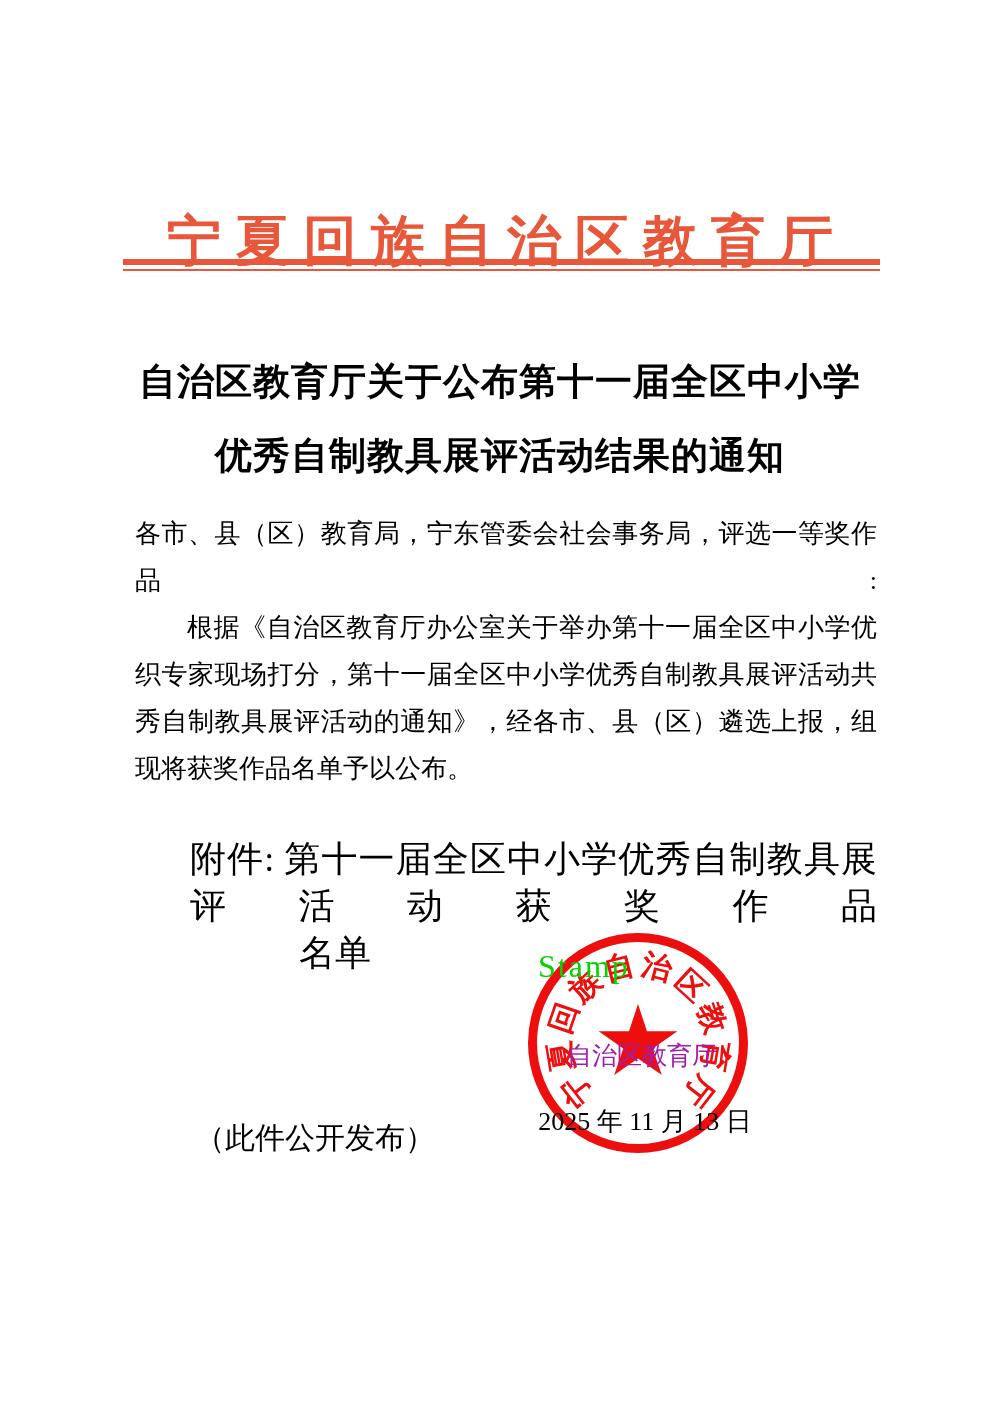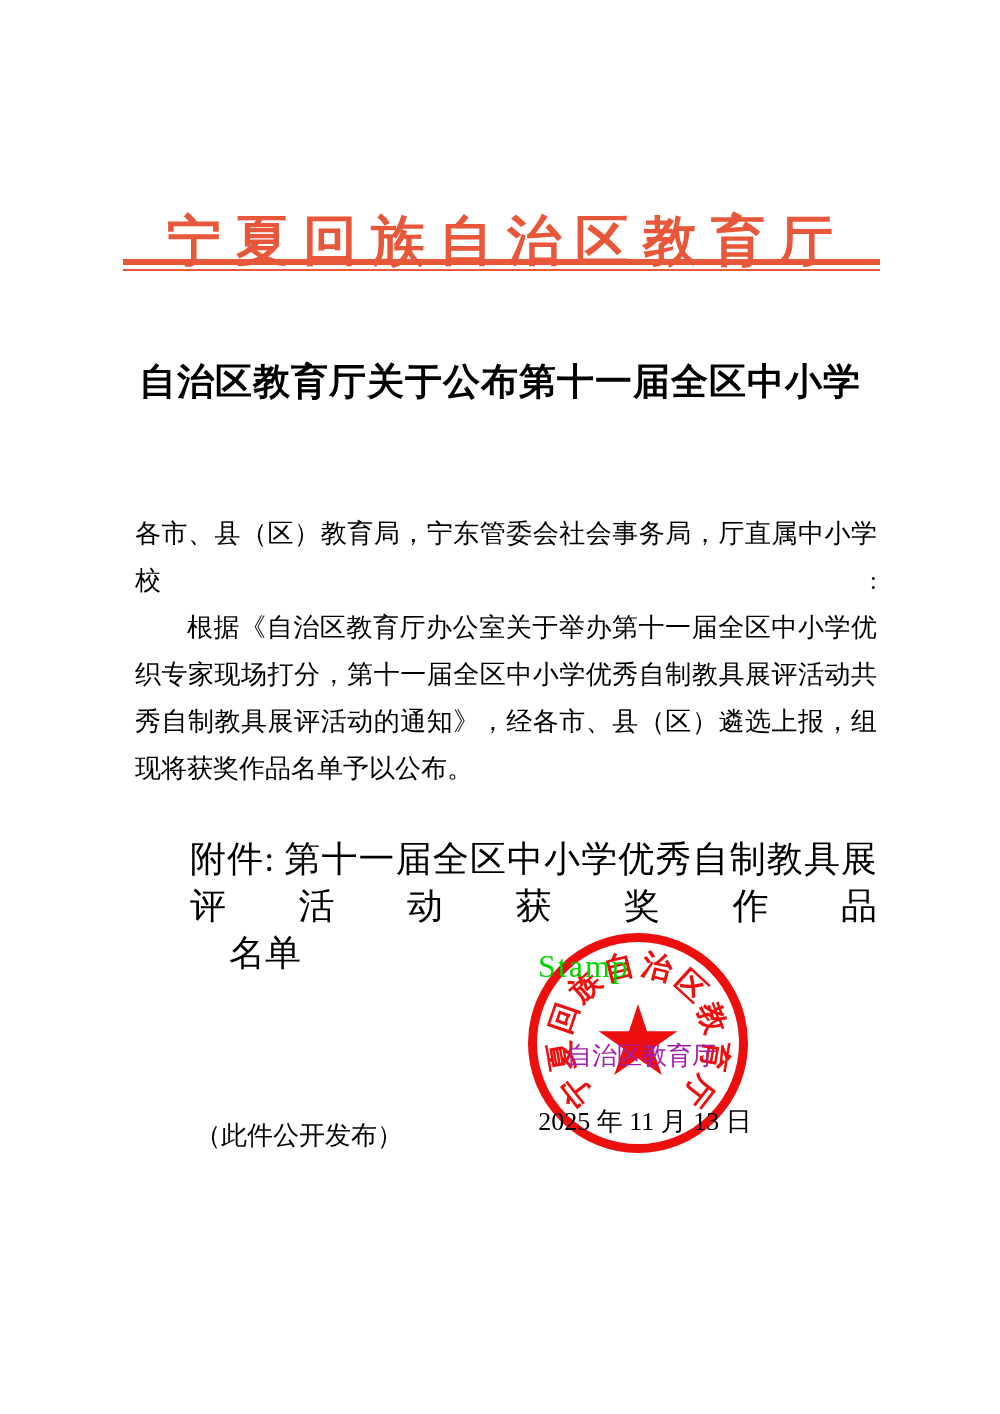--- a/index.html
+++ b/index.html
@@ -45,21 +45,21 @@
   }
   .bline{width:100%;}
   .bline.j{text-align:justify;text-align-last:justify;}
   .bline.ind{text-indent:52px;}
   
   .attach-block{
     position:absolute;top:836px;left:190px;width:687px;
     font-size:36px;line-height:47px;
   }
   .attach-l1{text-align:justify;text-align-last:justify;}
-  .attach-l2{margin-left:39px;}
+  .attach-l2{margin-left:109px;}
   
   .seal{
     position:absolute;left:528px;top:933px;width:220px;height:220px;
     z-index:2;
   }
   .seal-border{
     position:absolute;left:0;top:0;right:0;bottom:0;
     border:9px solid var(--stamp-red);
     border-radius:50%;
     box-sizing:border-box;
@@ -89,36 +89,37 @@
     color:#a21caf;z-index:4;white-space:nowrap;
   }
   .issue-date{
     position:absolute;top:1081px;left:530px;width:230px;
     text-align:center;font-size:26px;line-height:1.2;
     color:#000;z-index:4;white-space:nowrap;margin-top:25px;
   }
   
   .footer-note{
     position:absolute;top:1120px;left:195px;
-    font-size:26px;line-height:1.2;
+    font-size:30px;line-height:1.2;
   }
 </style>
 </head>
 <body>
 
 <div class="page">
 
   <div class="masthead">宁夏回族自治区教育厅</div>
   <div class="rule-thick"></div>
   <div class="rule-thin"></div>
 
   <div class="doc-title-line l1">自治区教育厅关于公布第十一届全区中小学</div>
+  <div class="doc-title-line l2">优秀自制教具展评活动结果的通知</div>
 
   <div class="body-block">
-    <div class="bline j">各市、县（区）教育局，宁东管委会社会事务局，厅直属中小学校:</div>
+    <div class="bline j">各市、县（区）教育局，宁东管委会社会事务局，评选一等奖作品:</div>
     <div class="bline j ind">根据《自治区教育厅办公室关于举办第十一届全区中小学优</div>
     <div class="bline j">织专家现场打分，第十一届全区中小学优秀自制教具展评活动共</div>
     <div class="bline j">秀自制教具展评活动的通知》，经各市、县（区）遴选上报，组</div>
     <div class="bline">现将获奖作品名单予以公布。</div>
   </div>
 
   <div class="attach-block">
     <div class="attach-l1">附件: 第十一届全区中小学优秀自制教具展评活动获奖作品</div>
     <div class="attach-l2">名单</div>
   </div>

